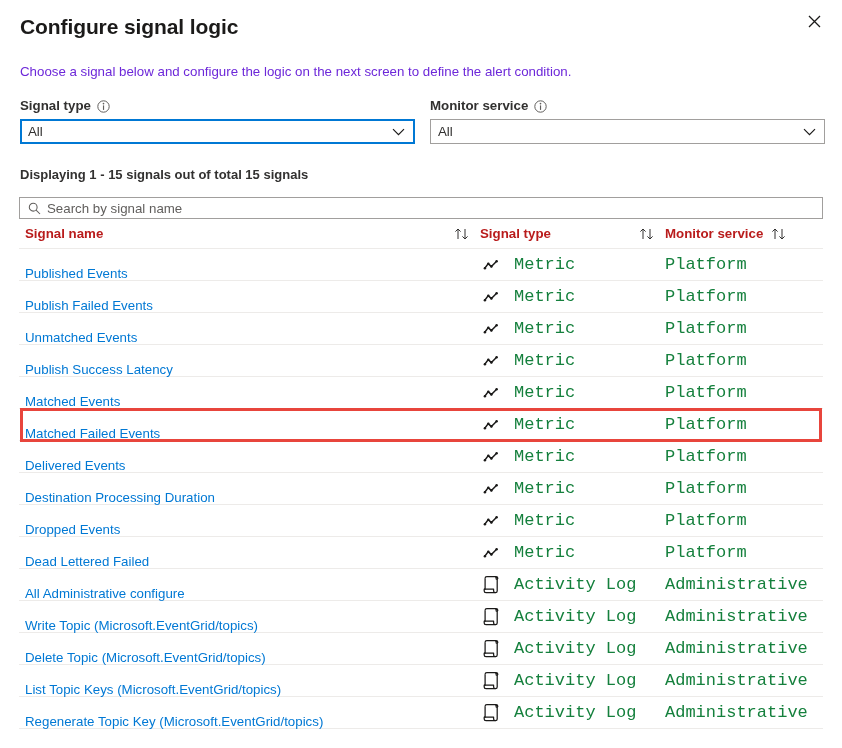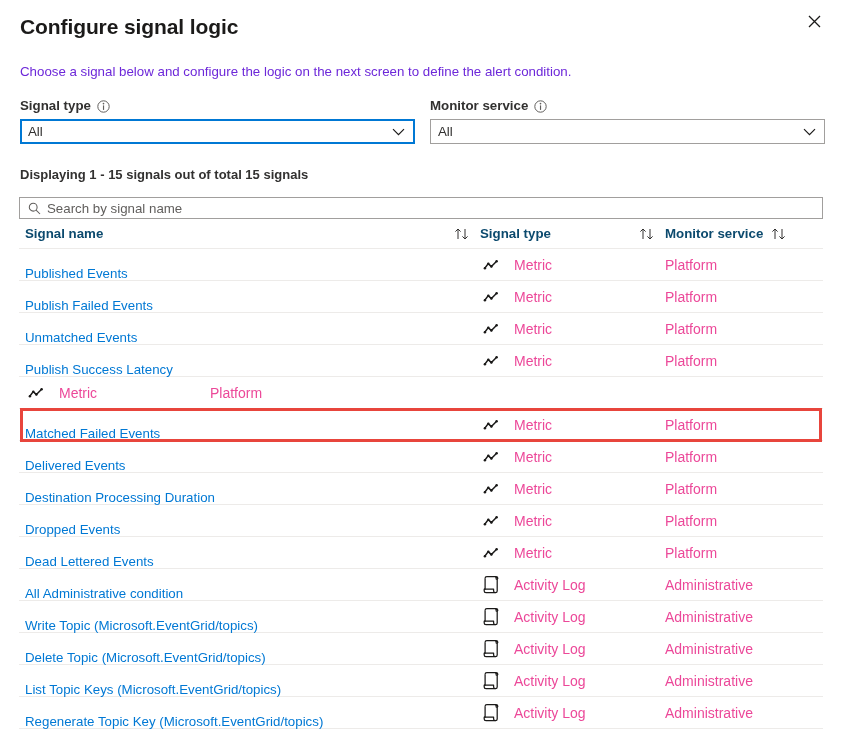--- a/index.html
+++ b/index.html
@@ -171,21 +171,21 @@
     border-bottom: 1px solid #edebe9;
     font-weight: 600;
   }
   .col-name   { flex: 0 0 455px; display: flex; align-items: center; }
   .col-type   { flex: 0 0 185px; display: flex; align-items: center; }
   .col-svc    { flex: 1 1 auto;  display: flex; align-items: center; }
 
   .hdr-text {
     font-size: 13.3px;
     font-weight: 600;
-    color: #0c4a6e;
+    color: #b91c1c;
     line-height: 18px;
   }
   .sort-ic {
     margin-left: auto;
     padding-right: 10px;
     display: flex;
     align-items: center;
     cursor: pointer;
   }
   .col-svc .hdr-text { margin-right: 8px; }
@@ -194,24 +194,25 @@
   .cell-link {
     font-size: 13.3px;
     color: #0078d4;
     line-height: 18px;
     text-decoration: none;
     cursor: pointer;
     white-space: nowrap;
     margin-top: 19px;
   }
   .cell-text {
-    font-size: 14px;
-    color: #ec4899;
+    font-size: 17px;
+    color: #15803d;
     line-height: 18px;
     white-space: nowrap;
+    font-family: Liberation Mono, monospace;
   }
 
   .type-icon {
     width: 22px;
     flex: 0 0 22px;
     display: flex;
     align-items: center;
     justify-content: center;
     margin-right: 12px;
   }
@@ -408,20 +409,23 @@
               <circle cx="13.6" cy="2.3" r="1.25" fill="#1b1a19"></circle>
             </svg>
           </span>
           <span class="cell-text">Metric</span>
         </div>
         <div class="col-svc">
           <span class="cell-text">Platform</span>
         </div>
       </div>
       <div class="grid-row">
+        <div class="col-name">
+          <a class="cell-link">Matched Events</a>
+        </div>
         <div class="col-type">
           <span class="type-icon">
             <svg width="16" height="12" viewBox="0 0 16 12" aria-hidden="true">
               <path d="M1.8 9.2 L5.2 4.6 L8.4 7.6 L13.6 2.2" stroke="#1b1a19" stroke-width="1.5" fill="none" stroke-linejoin="round" stroke-linecap="round"></path>
               <circle cx="1.9" cy="9.3" r="1.25" fill="#1b1a19"></circle>
               <circle cx="5.3" cy="4.7" r="1.25" fill="#1b1a19"></circle>
               <circle cx="8.4" cy="7.6" r="1.25" fill="#1b1a19"></circle>
               <circle cx="13.6" cy="2.3" r="1.25" fill="#1b1a19"></circle>
             </svg>
           </span>
@@ -506,41 +510,41 @@
             </svg>
           </span>
           <span class="cell-text">Metric</span>
         </div>
         <div class="col-svc">
           <span class="cell-text">Platform</span>
         </div>
       </div>
       <div class="grid-row">
         <div class="col-name">
-          <a class="cell-link">Dead Lettered Events</a>
-        </div>
-        <div class="col-type">
-          <span class="type-icon">
-            <svg width="16" height="12" viewBox="0 0 16 12" aria-hidden="true">
-              <path d="M1.8 9.2 L5.2 4.6 L8.4 7.6 L13.6 2.2" stroke="#1b1a19" stroke-width="1.5" fill="none" stroke-linejoin="round" stroke-linecap="round"></path>
-              <circle cx="1.9" cy="9.3" r="1.25" fill="#1b1a19"></circle>
-              <circle cx="5.3" cy="4.7" r="1.25" fill="#1b1a19"></circle>
-              <circle cx="8.4" cy="7.6" r="1.25" fill="#1b1a19"></circle>
-              <circle cx="13.6" cy="2.3" r="1.25" fill="#1b1a19"></circle>
-            </svg>
-          </span>
-          <span class="cell-text">Metric</span>
-        </div>
-        <div class="col-svc">
-          <span class="cell-text">Platform</span>
-        </div>
-      </div>
-      <div class="grid-row">
-        <div class="col-name">
-          <a class="cell-link">All Administrative condition</a>
+          <a class="cell-link">Dead Lettered Failed</a>
+        </div>
+        <div class="col-type">
+          <span class="type-icon">
+            <svg width="16" height="12" viewBox="0 0 16 12" aria-hidden="true">
+              <path d="M1.8 9.2 L5.2 4.6 L8.4 7.6 L13.6 2.2" stroke="#1b1a19" stroke-width="1.5" fill="none" stroke-linejoin="round" stroke-linecap="round"></path>
+              <circle cx="1.9" cy="9.3" r="1.25" fill="#1b1a19"></circle>
+              <circle cx="5.3" cy="4.7" r="1.25" fill="#1b1a19"></circle>
+              <circle cx="8.4" cy="7.6" r="1.25" fill="#1b1a19"></circle>
+              <circle cx="13.6" cy="2.3" r="1.25" fill="#1b1a19"></circle>
+            </svg>
+          </span>
+          <span class="cell-text">Metric</span>
+        </div>
+        <div class="col-svc">
+          <span class="cell-text">Platform</span>
+        </div>
+      </div>
+      <div class="grid-row">
+        <div class="col-name">
+          <a class="cell-link">All Administrative configure</a>
         </div>
         <div class="col-type">
           <span class="type-icon">
             <svg width="17" height="19" viewBox="0 0 17 19" aria-hidden="true">
               <path d="M2.1 3.2 L2.1 14.2 L1.2 14.2 L1.2 16.0 C1.2 17.0 2.0 17.7 3.0 17.7 L12.4 17.7 C13.4 17.7 14.2 17.0 14.2 16.0 L14.2 4.0" fill="none" stroke="#1b1a19" stroke-width="1.25" stroke-linejoin="round"></path>
               <path d="M2.1 3.2 C2.1 2.2 2.9 1.5 3.9 1.5 L13.0 1.5 C14.0 1.5 14.8 2.2 14.8 3.2 C14.8 4.1 14.0 4.0 13.2 4.0 L14.2 4.0" fill="none" stroke="#1b1a19" stroke-width="1.25" stroke-linejoin="round"></path>
               <path d="M1.2 14.2 L10.6 14.2 L10.6 16.0 C10.6 17.0 11.4 17.7 12.4 17.7" fill="none" stroke="#1b1a19" stroke-width="1.25" stroke-linejoin="round"></path>
               <circle cx="13.2" cy="2.7" r="1.05" fill="#1b1a19"></circle>
             </svg>
           </span>

